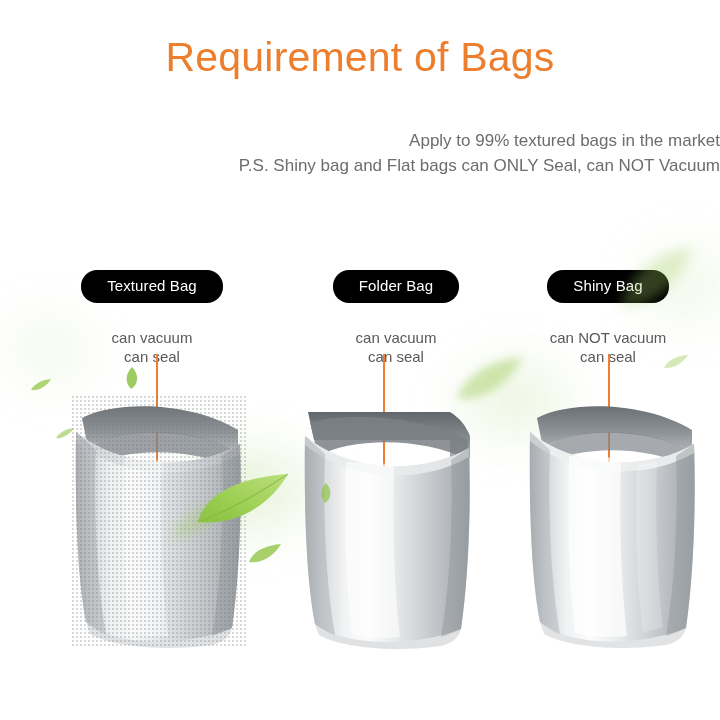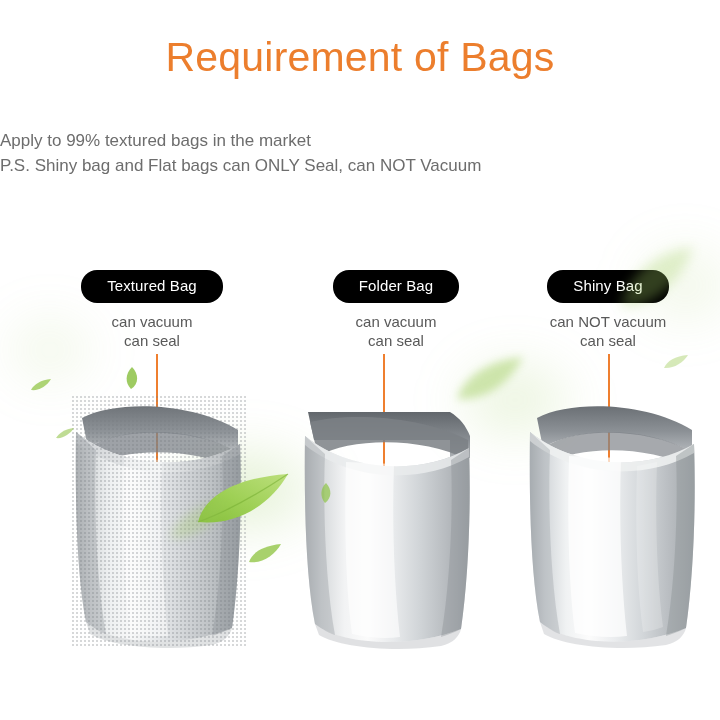--- a/index.html
+++ b/index.html
@@ -62,21 +62,21 @@
     line-height: 48px;
     font-weight: 400;
     letter-spacing: 0.2px;
     color: #ec7e2d;
     white-space: nowrap;
   }
   .subtitle {
     position: absolute;
     left: 0; right: 0;
     top: 128px;
-    text-align: left;
+    text-align: right;
     color: #6d6d6d;
     font-size: 17px;
     line-height: 25px;
     font-weight: 400;
   }
   .subtitle .line2 { display: block; }
 
   
   .col {
     position: absolute;
@@ -94,21 +94,21 @@
     color: #ffffff;
     font-size: 15px;
     line-height: 18px;
     padding: 7px 26px 8px 26px;
     border-radius: 16px;
     font-weight: 400;
     letter-spacing: 0.1px;
     white-space: nowrap;
   }
   .caption {
-    margin-top: 9px;
+    margin-top: 25px;
     color: #595959;
     font-size: 15px;
     line-height: 19px;
     white-space: nowrap;
   }
 
   
   .connector {
     position: absolute;
     width: 2px;

